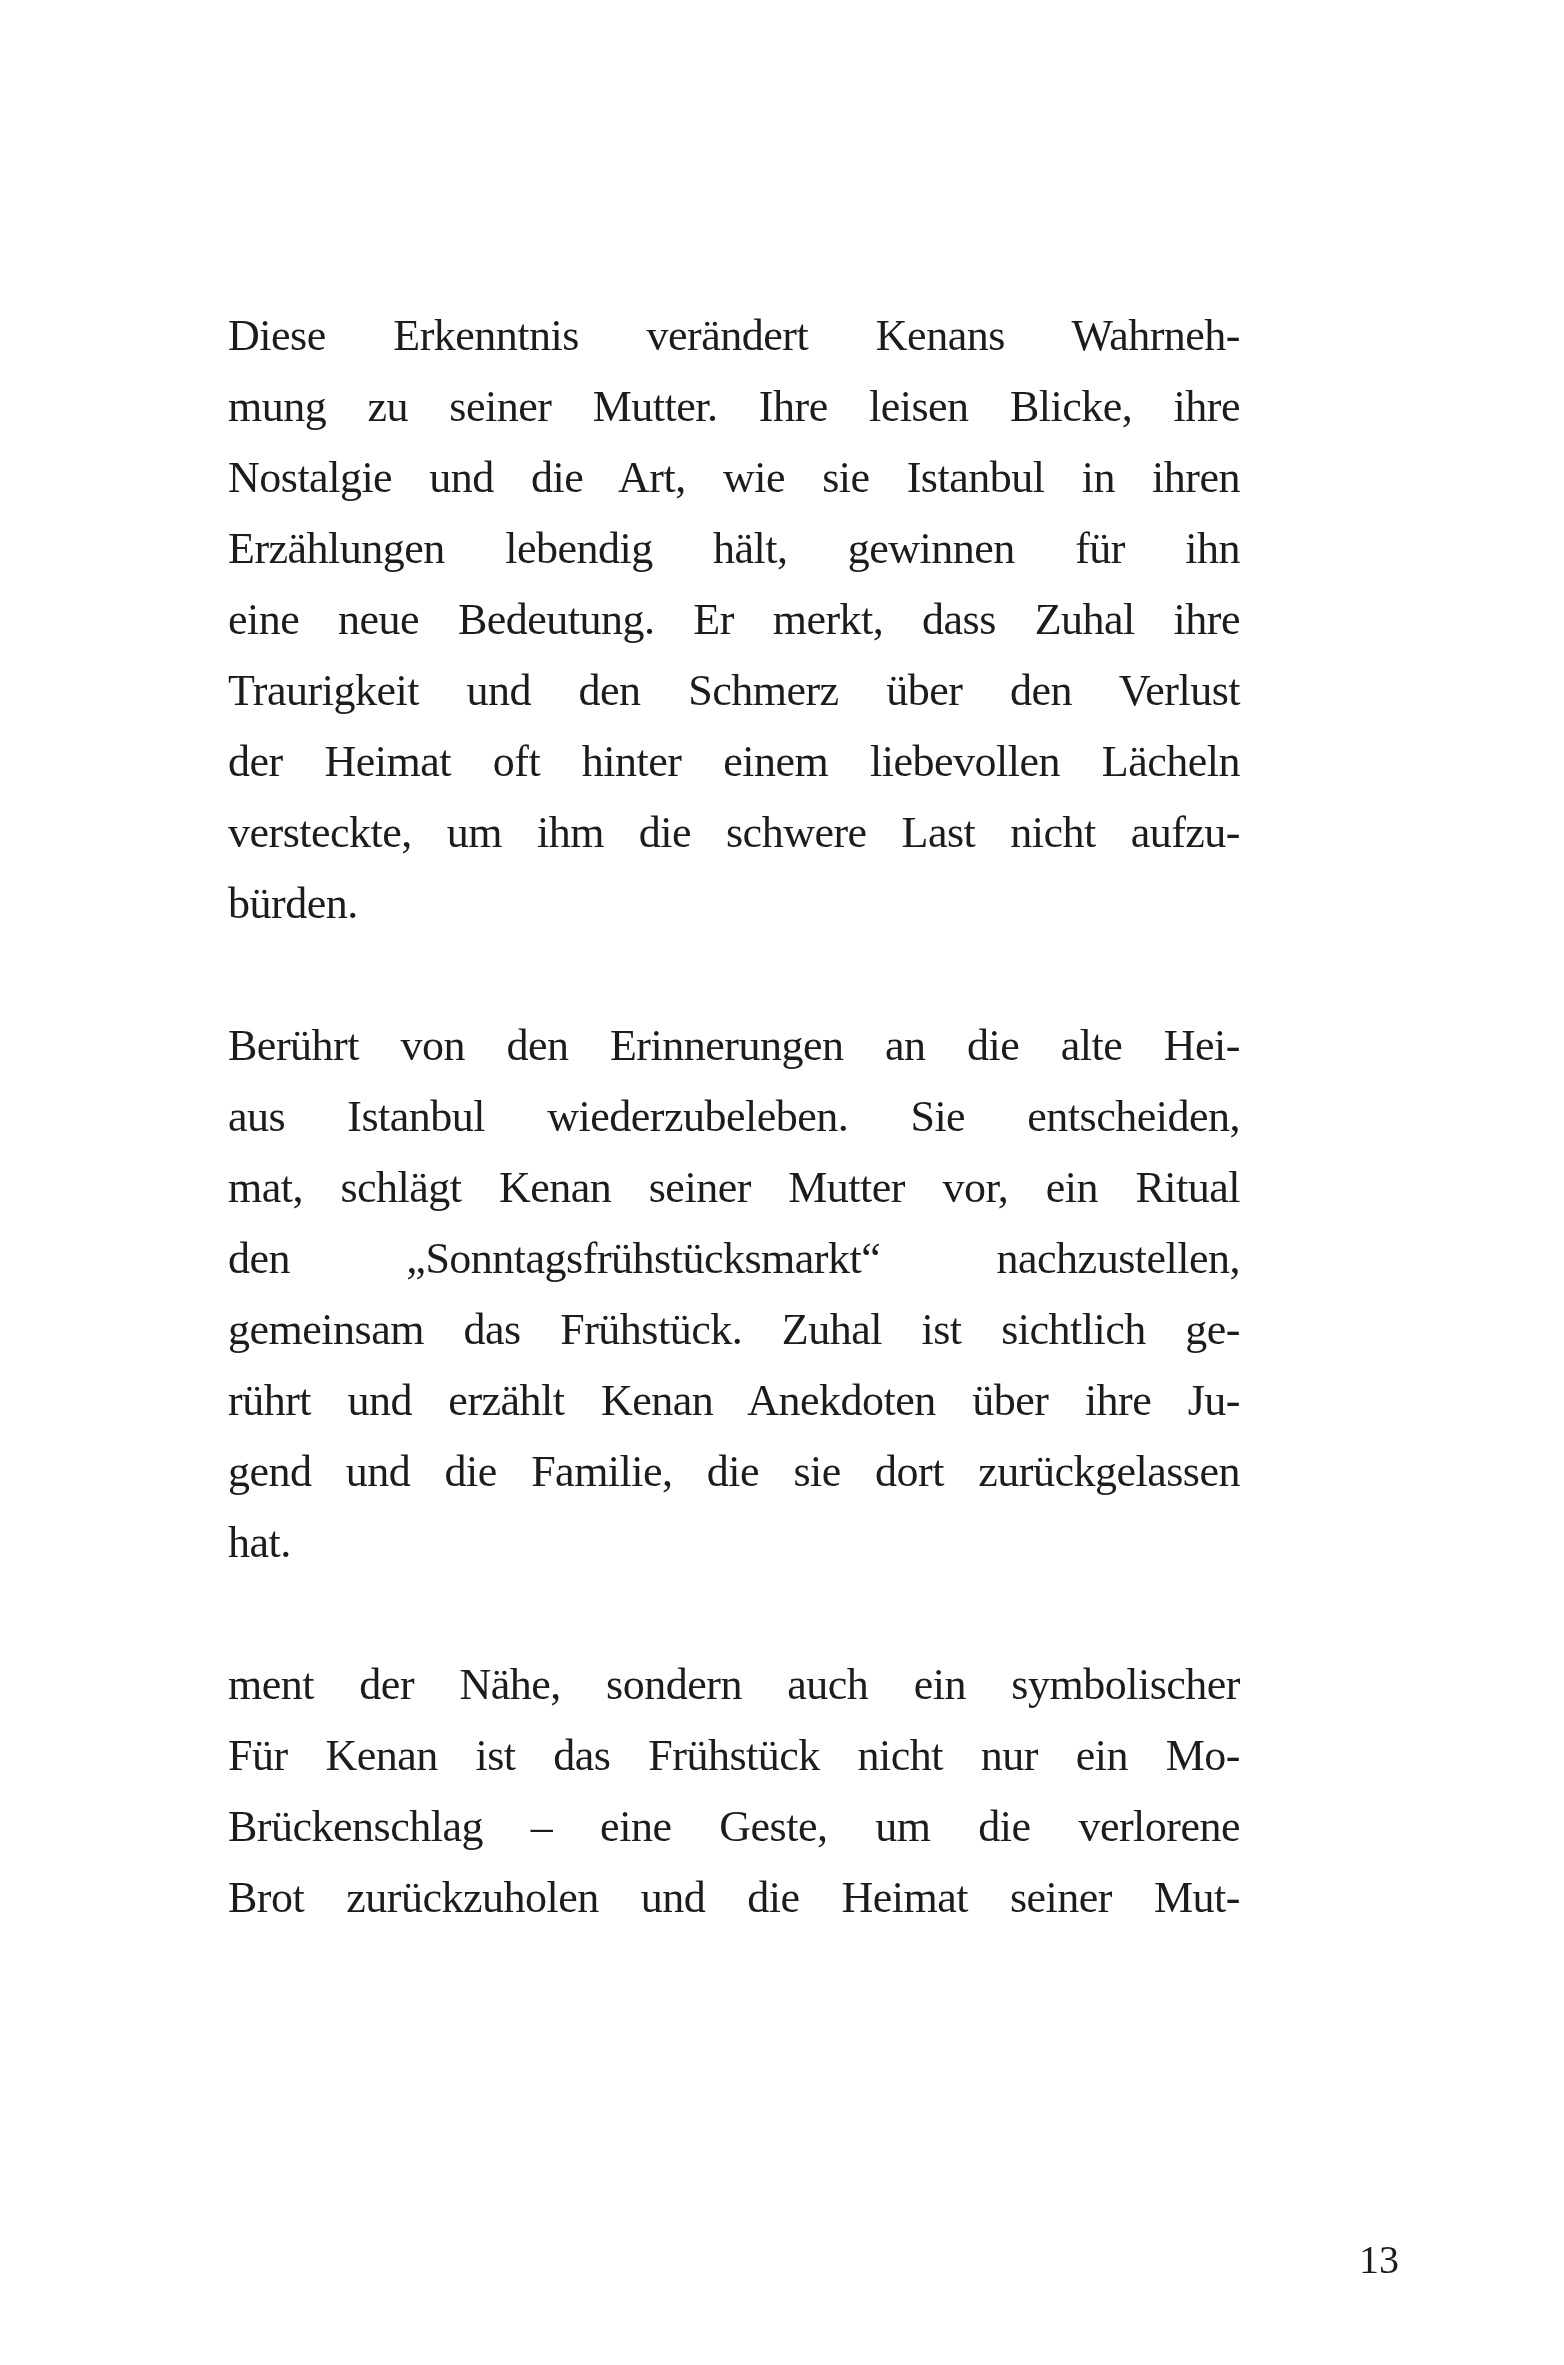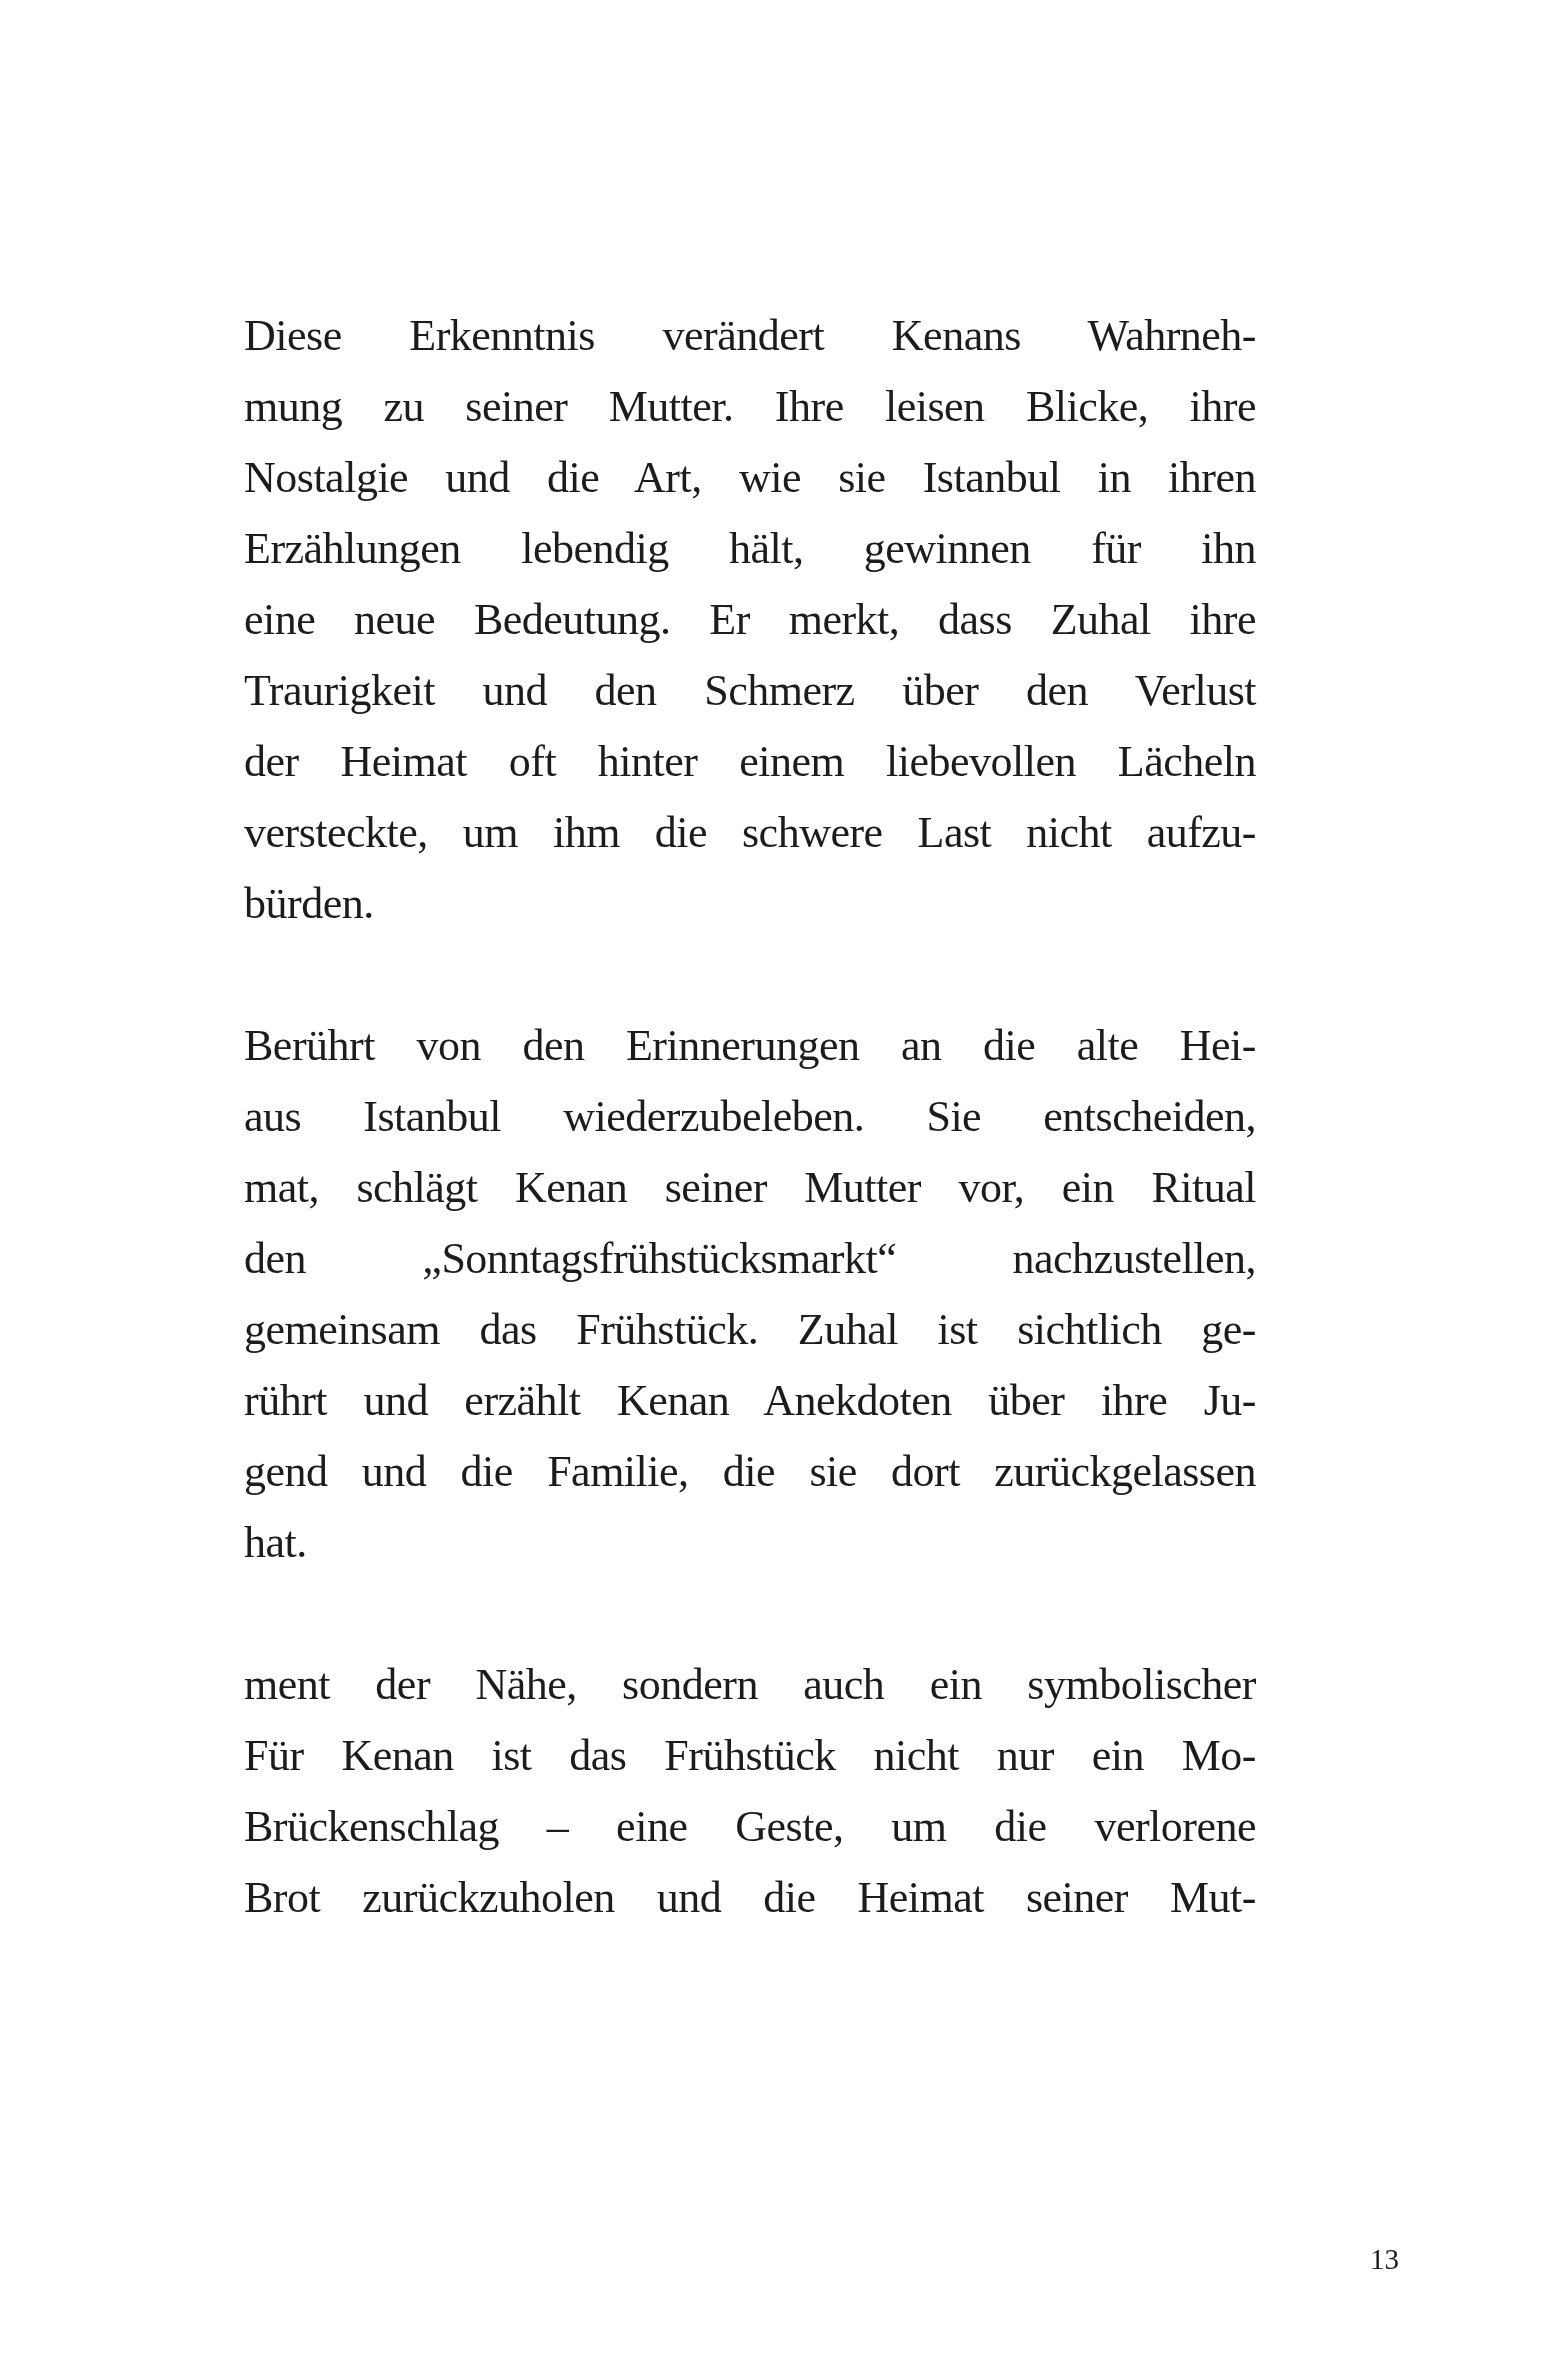--- a/index.html
+++ b/index.html
@@ -14,21 +14,21 @@
     font-family: "Liberation Serif", serif;
     overflow: hidden;
   }
   .page {
     position: absolute;
     inset: 0;
     background: #ffffff;
   }
   .text-column {
     position: absolute;
-    left: 244px;
+    left: 228px;
     top: 300px;
     width: 1012px;
     color: #1c1c1a;
     font-size: 44px;
     line-height: 71px;
     letter-spacing: -0.5px;
   }
   .paragraph {
     margin: 0 0 71px 0;
   }
@@ -37,21 +37,21 @@
     text-align-last: justify;
   }
   .line.last-left {
     text-align-last: left;
   }
   .page-number {
     position: absolute;
     top: 2224px;
     right: 166px;
     color: #1c1c1a;
-    font-size: 29px;
+    font-size: 40px;
     line-height: 71px;
   }
 </style>
 </head>
 <body>
 
 <div class="page">
 
   <div class="text-column">
       <div class="paragraph">

